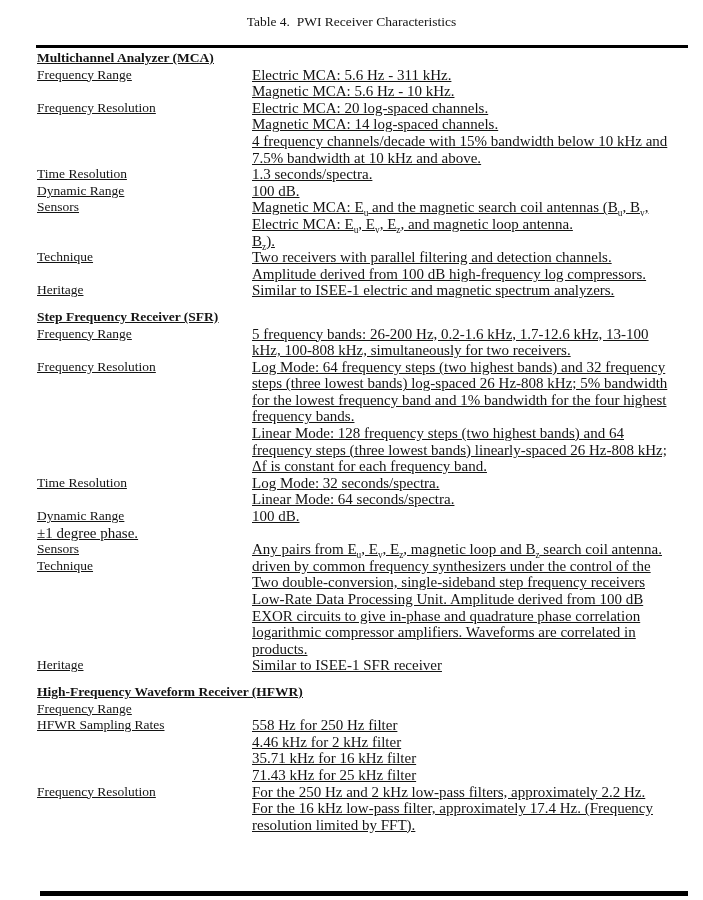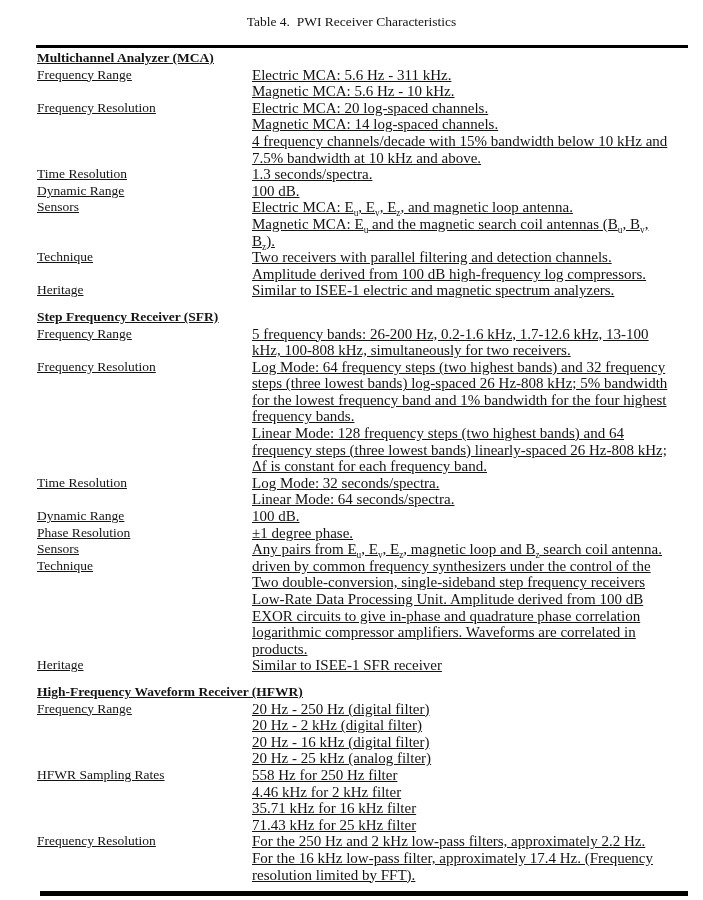--- a/index.html
+++ b/index.html
@@ -116,22 +116,22 @@
         </div>
         <div class="row">
           <div class="row-label">Dynamic Range</div>
           <div class="row-value">
             <div class="value-line">100 dB.</div>
           </div>
         </div>
         <div class="row">
           <div class="row-label">Sensors</div>
           <div class="row-value">
+            <div class="value-line">Magnetic MCA: E<sub>u</sub> and the magnetic search coil antennas (B<sub>u</sub>, B<sub>v</sub>,</div>
             <div class="value-line">Electric MCA: E<sub>u</sub>, E<sub>v</sub>, E<sub>z</sub>, and magnetic loop antenna.</div>
-            <div class="value-line">Magnetic MCA: E<sub>u</sub> and the magnetic search coil antennas (B<sub>u</sub>, B<sub>v</sub>,</div>
             <div class="value-line">B<sub>z</sub>).</div>
           </div>
         </div>
         <div class="row">
           <div class="row-label">Technique</div>
           <div class="row-value">
             <div class="value-line">Two receivers with parallel filtering and detection channels.</div>
             <div class="value-line">Amplitude derived from 100 dB high-frequency log compressors.</div>
           </div>
         </div>
@@ -170,21 +170,20 @@
             <div class="value-line">Linear Mode: 64 seconds/spectra.</div>
           </div>
         </div>
         <div class="row">
           <div class="row-label">Dynamic Range</div>
           <div class="row-value">
             <div class="value-line">100 dB.</div>
           </div>
         </div>
         <div class="row">
-          <div class="row-label">Phase Resolution</div>
           <div class="row-value">
             <div class="value-line">±1 degree phase.</div>
           </div>
         </div>
         <div class="row">
           <div class="row-label">Sensors</div>
           <div class="row-value">
             <div class="value-line">Any pairs from E<sub>u</sub>, E<sub>v</sub>, E<sub>z</sub>, magnetic loop and B<sub>z</sub> search coil antenna.</div>
           </div>
         </div>
@@ -203,26 +202,20 @@
           <div class="row-label">Heritage</div>
           <div class="row-value">
             <div class="value-line">Similar to ISEE-1 SFR receiver</div>
           </div>
         </div>
       </div>
       <div class="section">
         <div class="section-heading">High-Frequency Waveform Receiver (HFWR)</div>
         <div class="row">
           <div class="row-label">Frequency Range</div>
-          <div class="row-value">
-            <div class="value-line">20 Hz - 250 Hz (digital filter)</div>
-            <div class="value-line">20 Hz - 2 kHz (digital filter)</div>
-            <div class="value-line">20 Hz - 16 kHz (digital filter)</div>
-            <div class="value-line">20 Hz - 25 kHz (analog filter)</div>
-          </div>
         </div>
         <div class="row">
           <div class="row-label">HFWR Sampling Rates</div>
           <div class="row-value">
             <div class="value-line">558 Hz for 250 Hz filter</div>
             <div class="value-line">4.46 kHz for 2 kHz filter</div>
             <div class="value-line">35.71 kHz for 16 kHz filter</div>
             <div class="value-line">71.43 kHz for 25 kHz filter</div>
           </div>
         </div>

